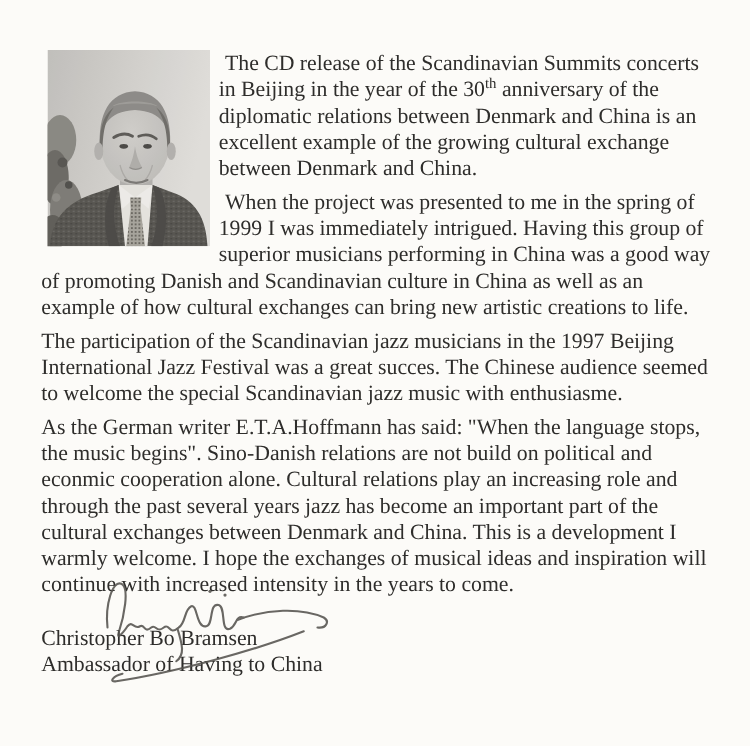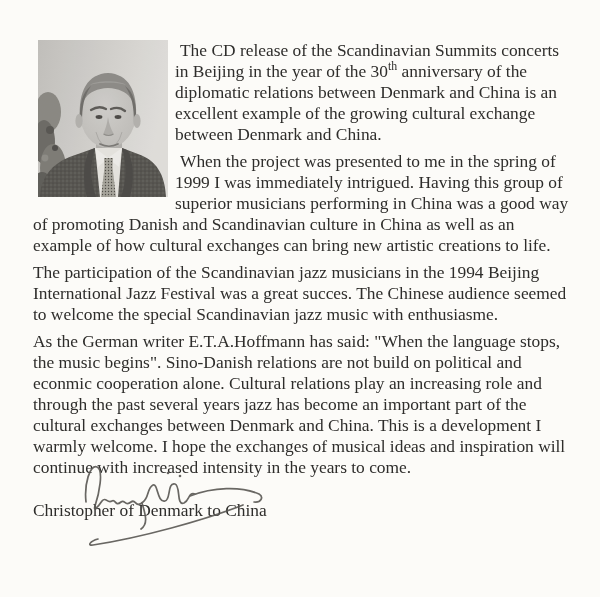--- a/index.html
+++ b/index.html
@@ -123,35 +123,36 @@
           <path d="M84,108 C89,124 89,140 83,157 L92,157 C97,138 95,119 89,110 Z" fill="#4a4845"></path>
         </g>
         <rect width="130" height="157" fill="#808080" opacity="0.05" filter="url(#grain)"></rect>
       </svg>
     </div>
 
     <p class="indent"><span>The CD release of the Scandinavian Summits concerts in Beijing in the year of the 30</span><sup class="ord">th</sup><span> anniversary of the diplomatic relations between Denmark and China is an excellent example of the growing cultural exchange between Denmark and China.</span></p>
 
     <p class="indent">When the project was presented to me in the spring of 1999 I was immediately intrigued. Having this group of superior musicians performing in China was a good way of promoting Danish and Scandinavian culture in China as well as an example of how cultural exchanges can bring new artistic creations to life.</p>
 
-    <p>The participation of the Scandinavian jazz musicians in the 1994 Beijing International Jazz Festival was a great succes. The Chinese audience seemed to welcome the special Scandinavian jazz music with enthusiasme.</p>
+    <p>The participation of the Scandinavian jazz musicians in the 1997 Beijing International Jazz Festival was a great succes. The Chinese audience seemed to welcome the special Scandinavian jazz music with enthusiasme.</p>
 
     <p>As the German writer E.T.A.Hoffmann has said: "When the language stops, the music begins". Sino-Danish relations are not build on political and econmic cooperation alone. Cultural relations play an increasing role and through the past several years jazz has become an important part of the cultural exchanges between Denmark and China. This is a development I warmly welcome. I hope the exchanges of musical ideas and inspiration will continue with increased intensity in the years to come.</p>
 
   </div>
 
   <div class="sig-block">
     <svg class="signature-svg" viewBox="0 0 230 102" aria-hidden="true">
       <g fill="none" stroke="#55534f" stroke-width="1.7" stroke-linecap="round" opacity="0.88">
         <path d="M41,44 C39,26 45,6 52,9 C59,12 54,36 50,48 C48,54 53,49 57,43 C61,38 62,46 67,43 C71,41 70,49 76,44 C80,41 80,49 86,44 C91,40 90,51 98,44 C104,40 102,30 108,27 C113,25 112,45 120,43 C126,42 122,24 130,26 C136,28 131,48 139,45 C145,42 143,34 150,36"></path>
         <path d="M145,38 C168,29 196,28 214,36 C219,39 216,45 209,44"></path>
         <path d="M97,45 C101,58 103,66 96,71"></path>
         <path d="M198,47 C160,62 95,80 48,87 C42,88 45,83 53,81"></path>
       </g>
       <g fill="#55534f" opacity="0.88">
         <circle cx="123" cy="15" r="1.3"></circle>
         <circle cx="135" cy="18" r="1.3"></circle>
       </g>
     </svg>
-    <div class="sig-line">Christopher of Denmark to China</div>
+    <div class="sig-line">Christopher Bo Bramsen</div>
+    <div class="sig-line">Ambassador of Having to China</div>
   </div>
 
 </div>
 
 </body></html>

